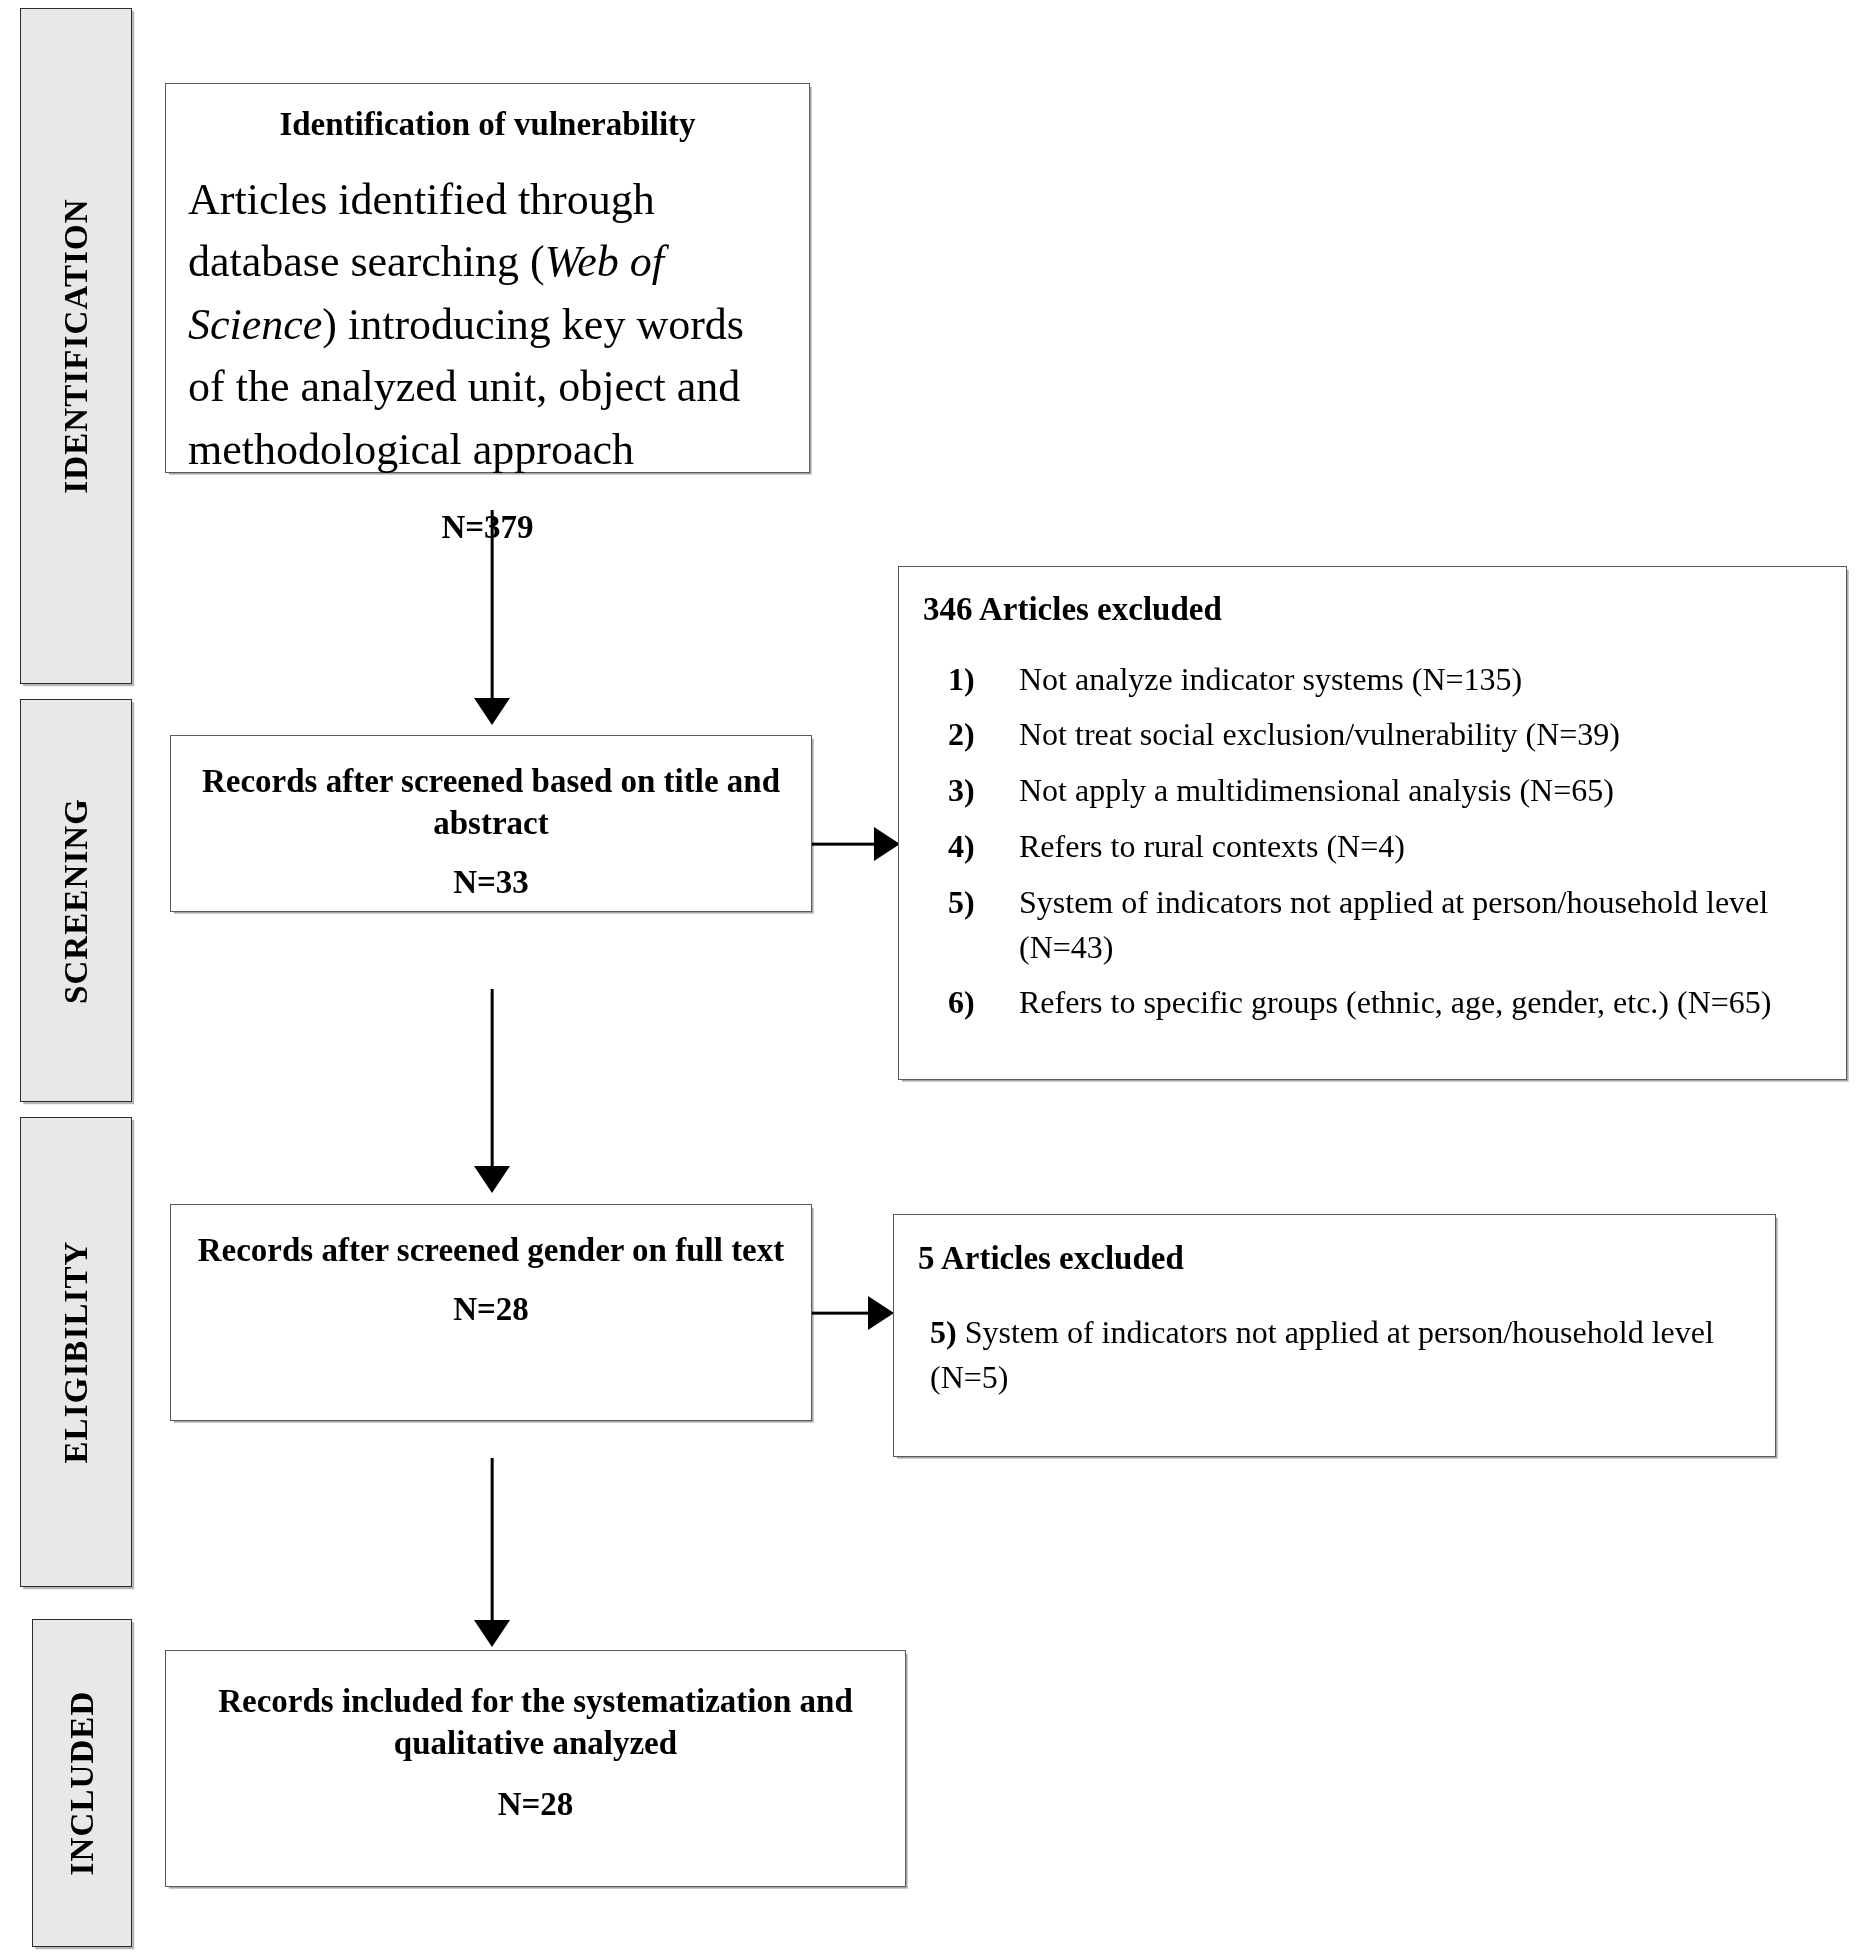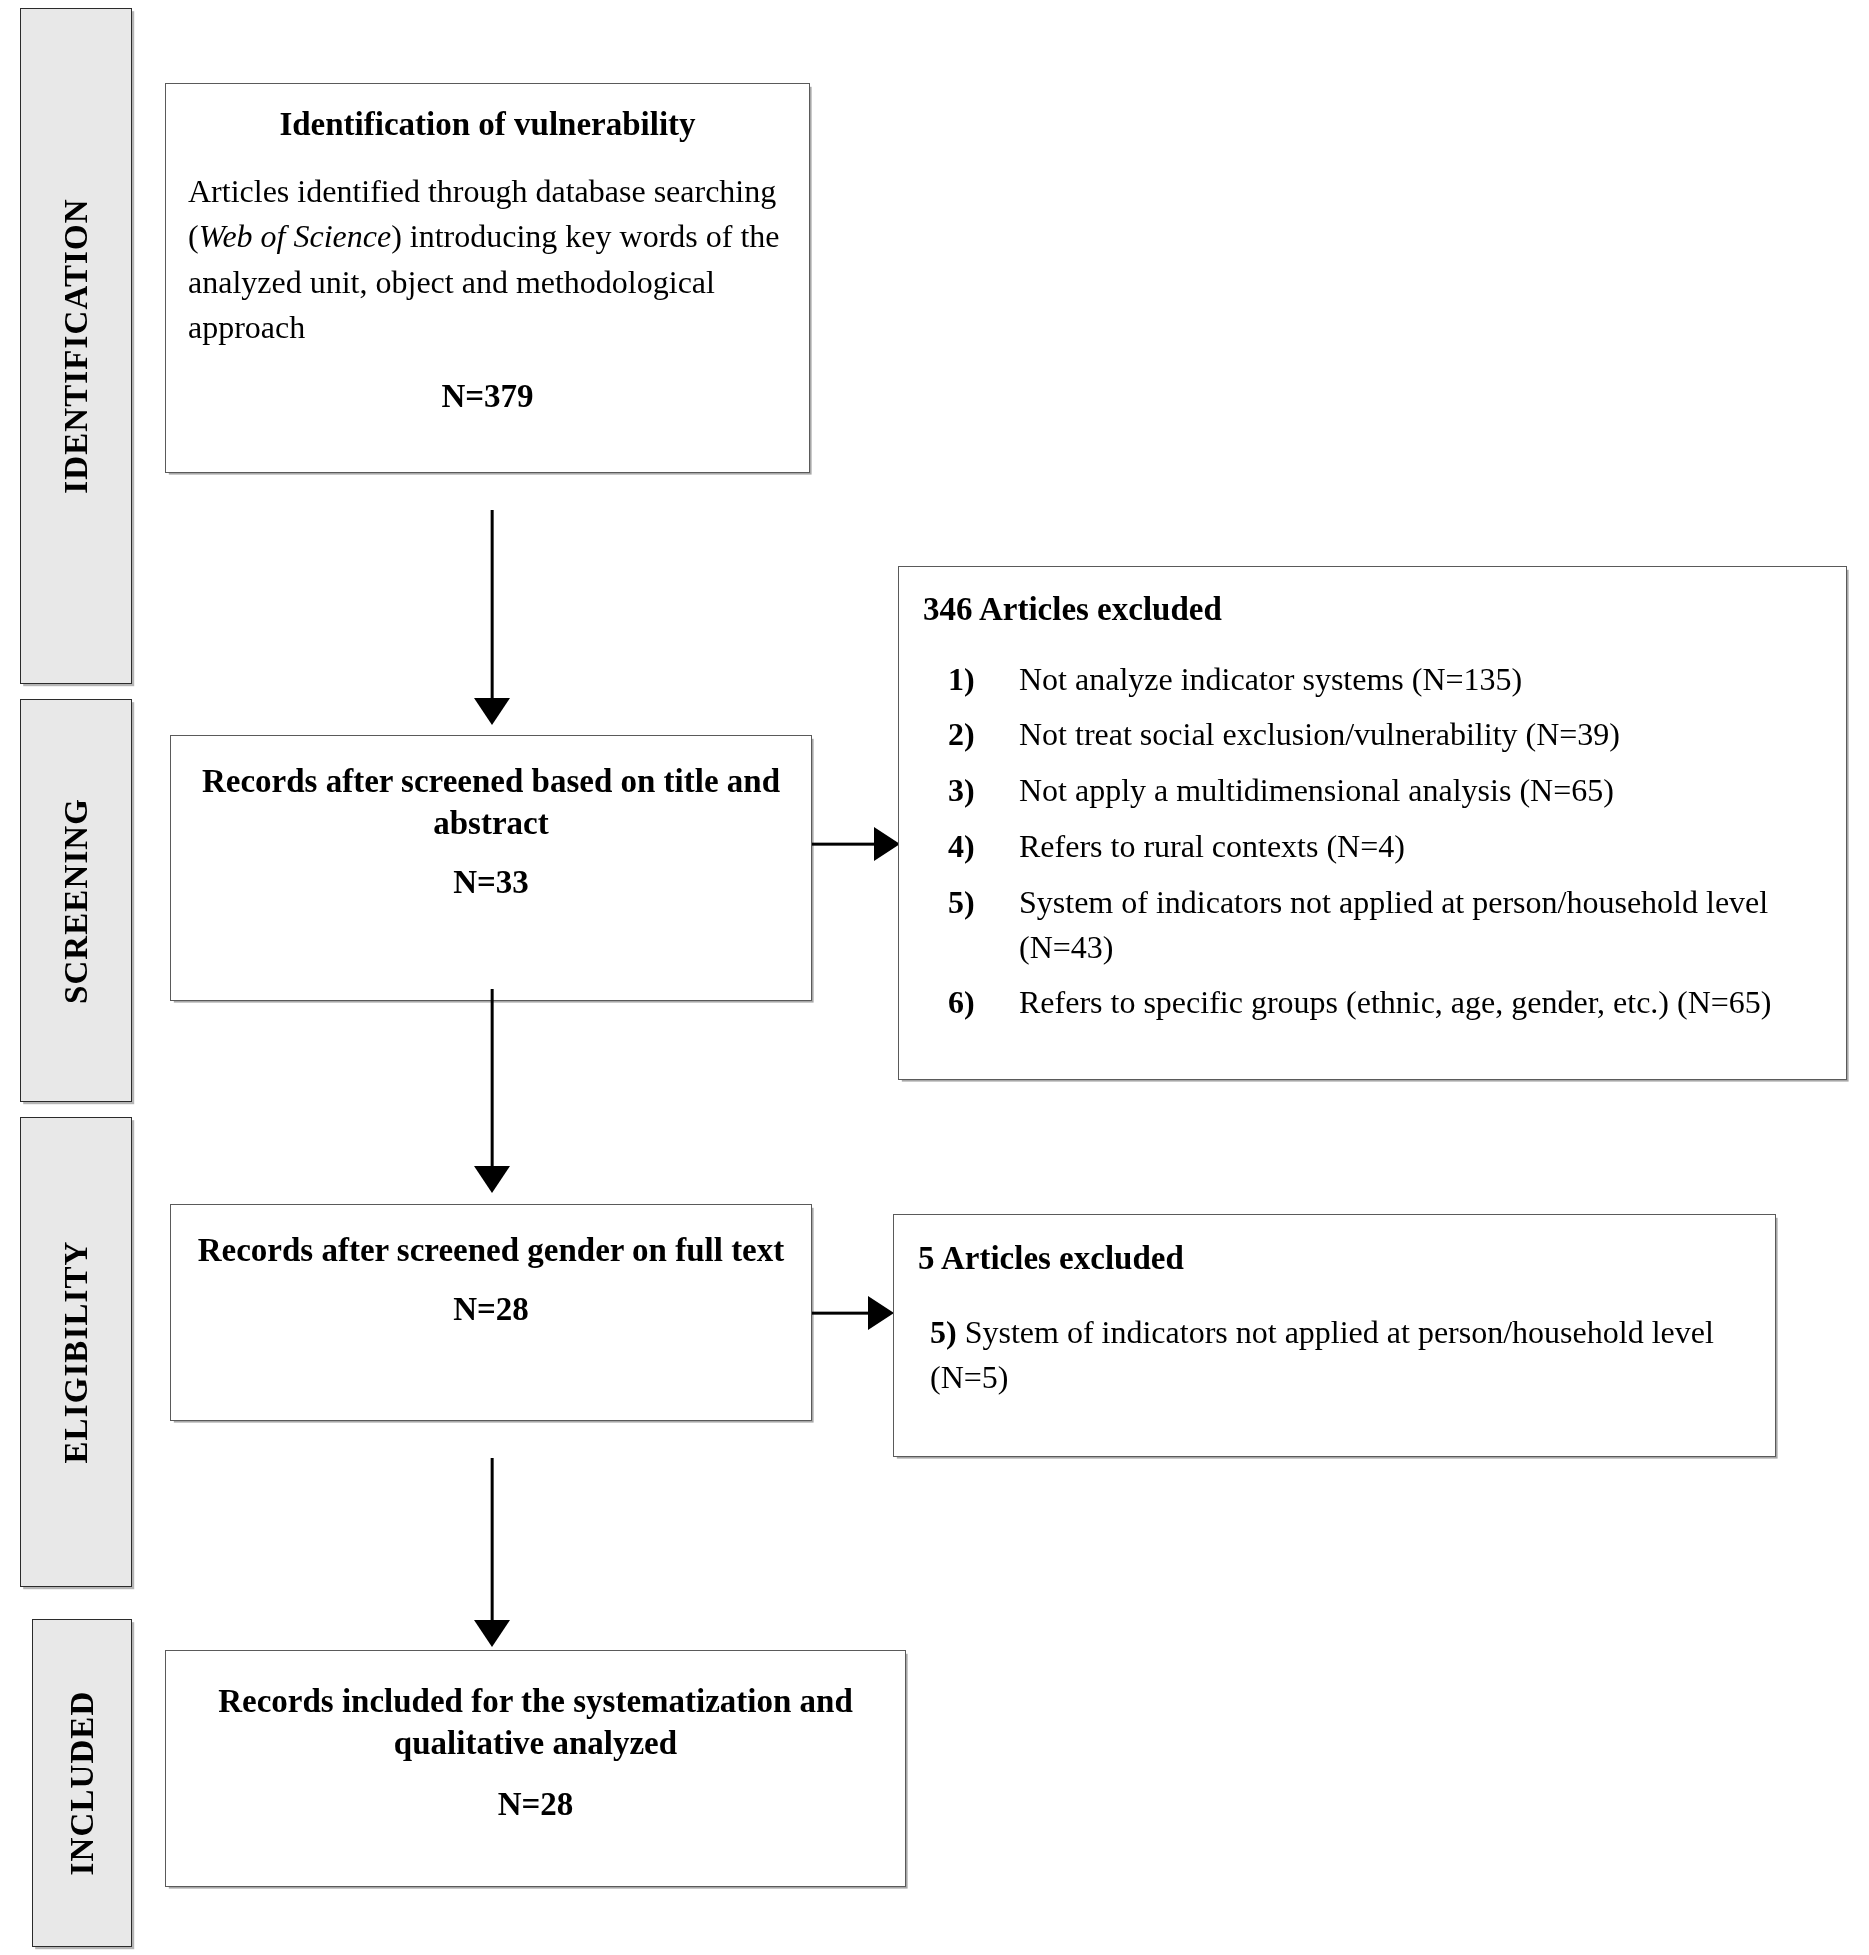--- a/index.html
+++ b/index.html
@@ -56,21 +56,21 @@
   .ctr { text-align: center; }
   .lft { text-align: left; }
 
   .b-title {
     font-weight: bold;
     font-size: 33px;
     line-height: 1.28;
     margin: 0 0 24px 0;
   }
   .b-body {
-    font-size: 32px;
+    font-size: 44px;
     line-height: 1.42;
     margin: 0;
   }
   .b-n {
     font-weight: bold;
     font-size: 33px;
     margin: 27.5px 0 0 0;
   }
   .ital { font-style: italic; }
 
@@ -181,21 +181,21 @@
       <p class="b-body lft"><span>Articles identified through database searching (</span><span class="ital">Web of Science</span><span>) introducing key words of the analyzed unit, object and methodological approach</span></p>
       <p class="b-n">N=379</p>
     </div>
   </div>
 
   <div class="arrow-v" style="left:473px; top:510px; width:38px; height:215px;">
     <div class="shaft" style="height:188px;"></div>
     <div class="head"></div>
   </div>
 
-  <div class="box" style="left:170px; top:735px; width:642px; height:266px;">
+  <div class="box" style="left:170px; top:735px; width:642px; height:177px;">
     <div class="box-inner ctr" style="padding-top:24px;">
       <p class="b-title" style="margin-bottom:20px;">Records after screened based on title and abstract</p>
       <p class="b-n" style="margin-top:13px;">N=33</p>
     </div>
   </div>
 
   <div class="arrow-h" style="left:812px; top:827px; width:88px; height:34px;">
     <div class="shaft" style="width:65px;"></div>
     <div class="head"></div>
   </div>

